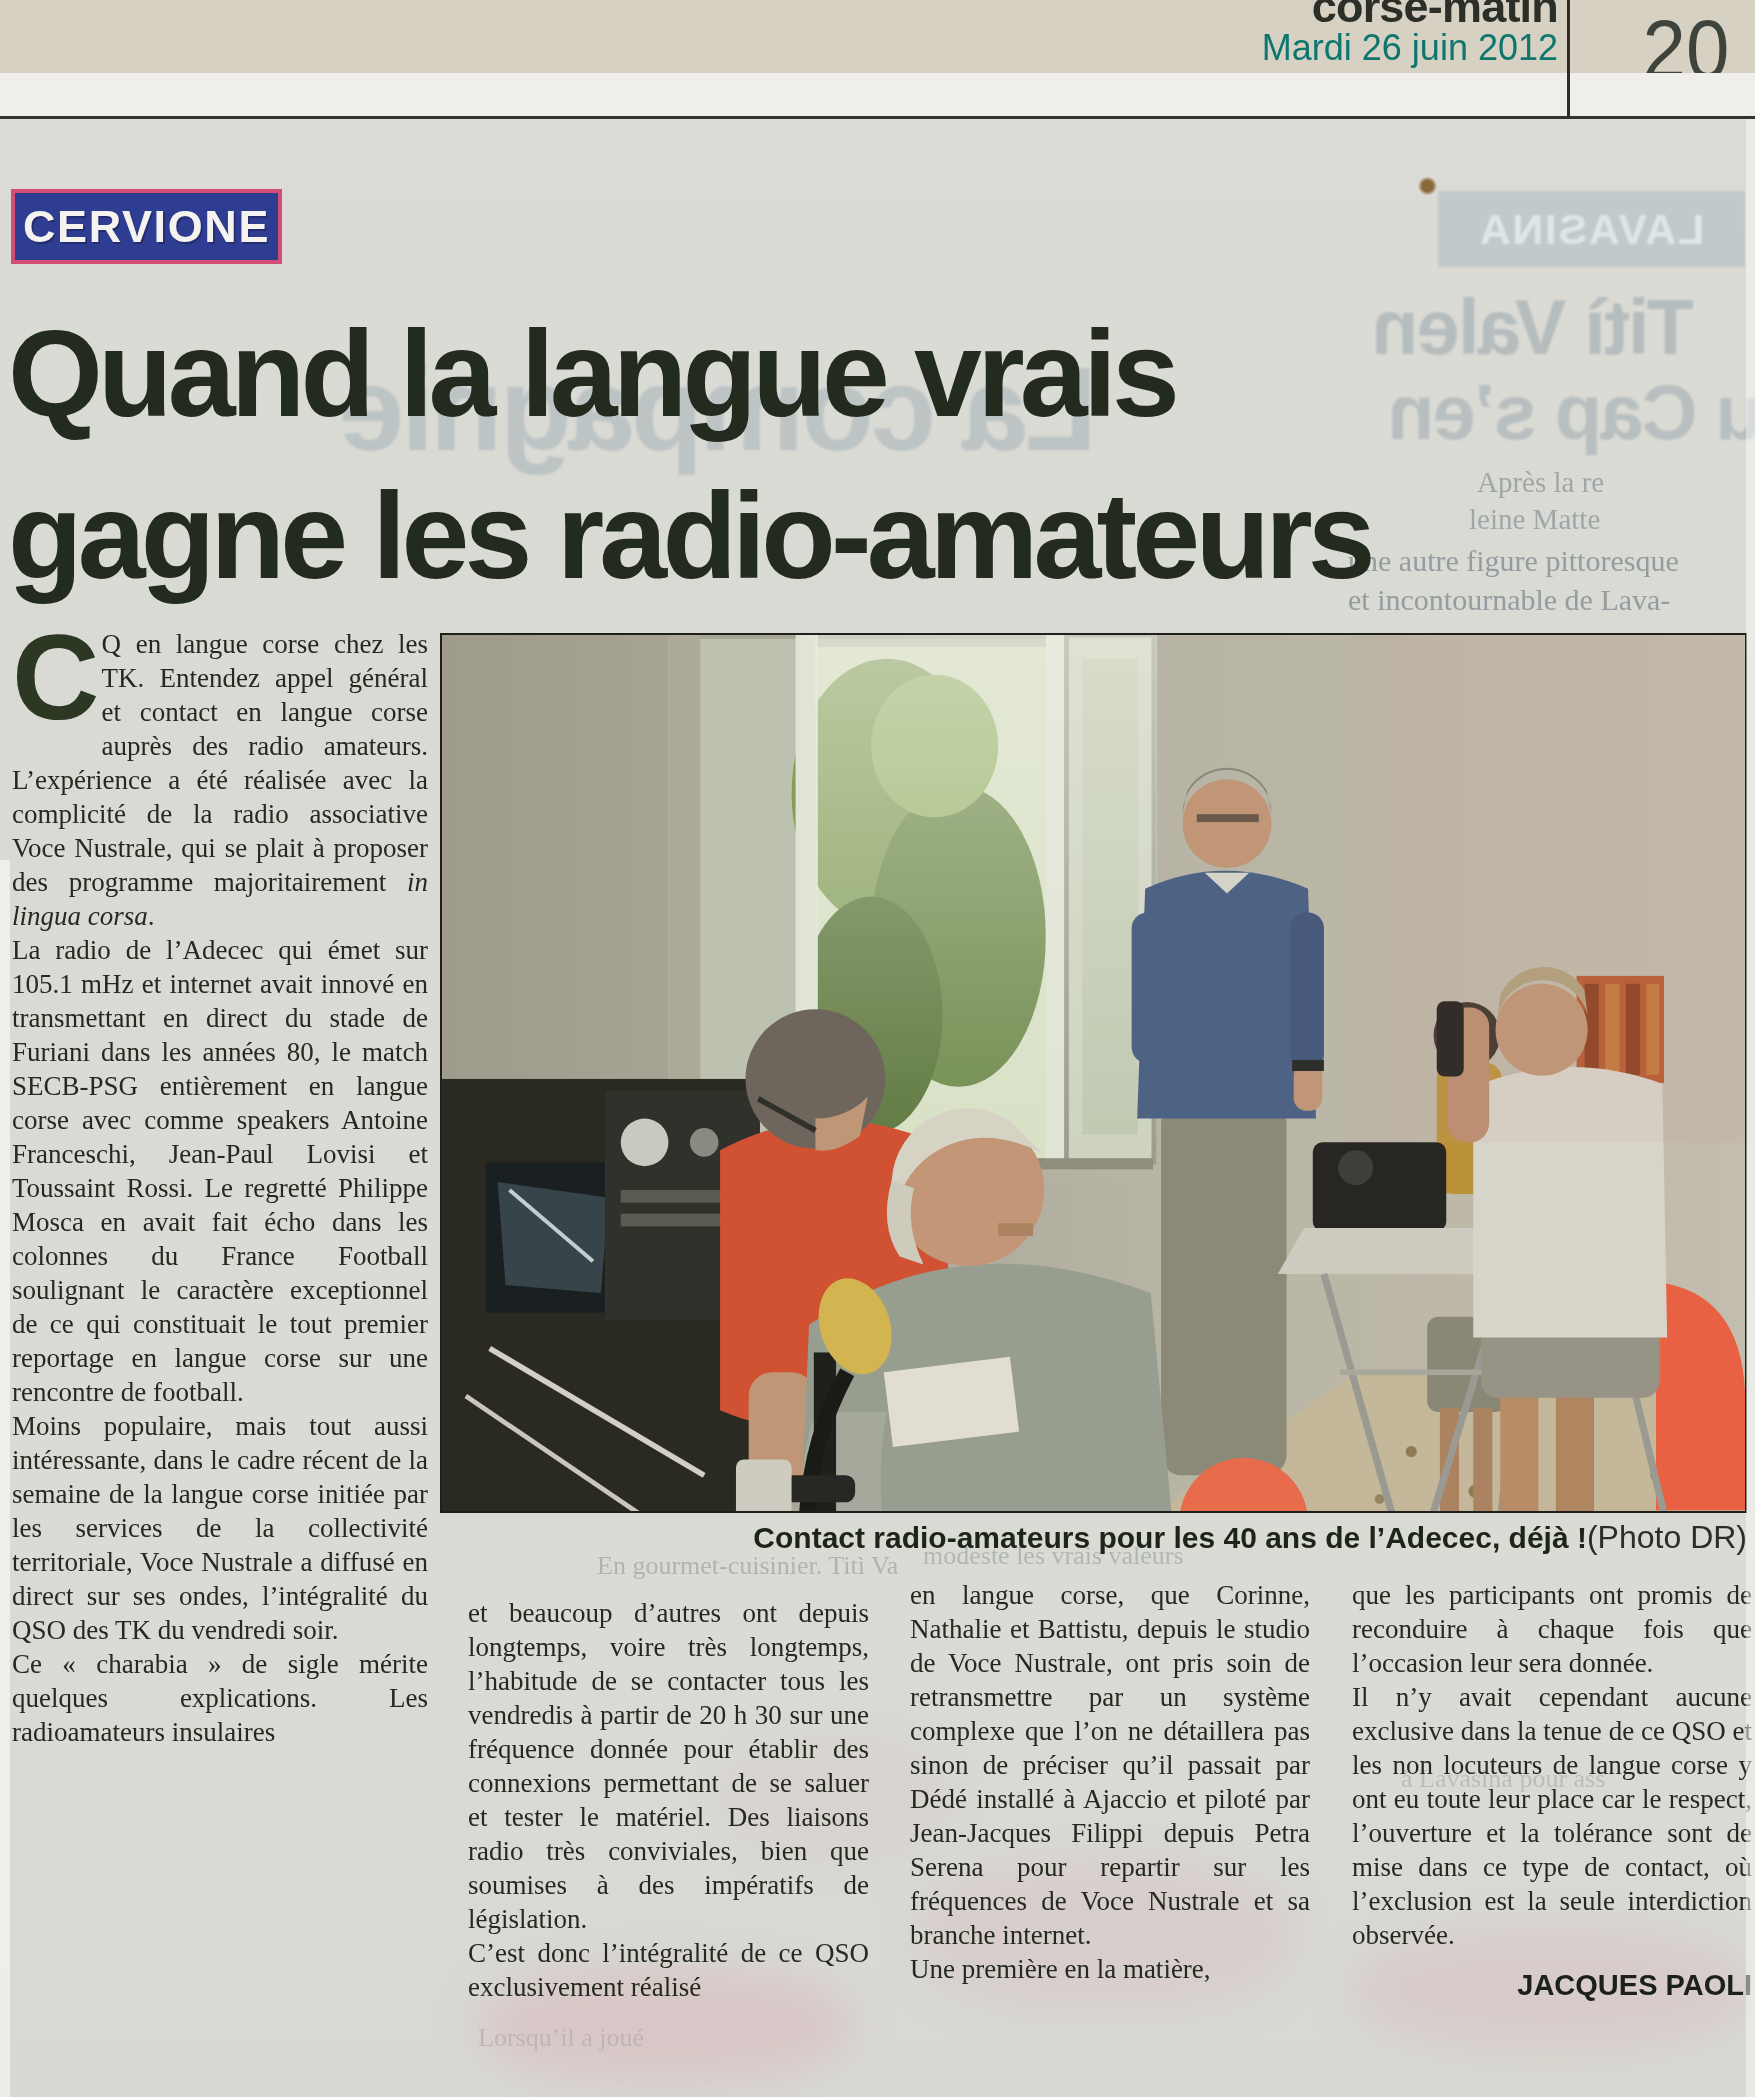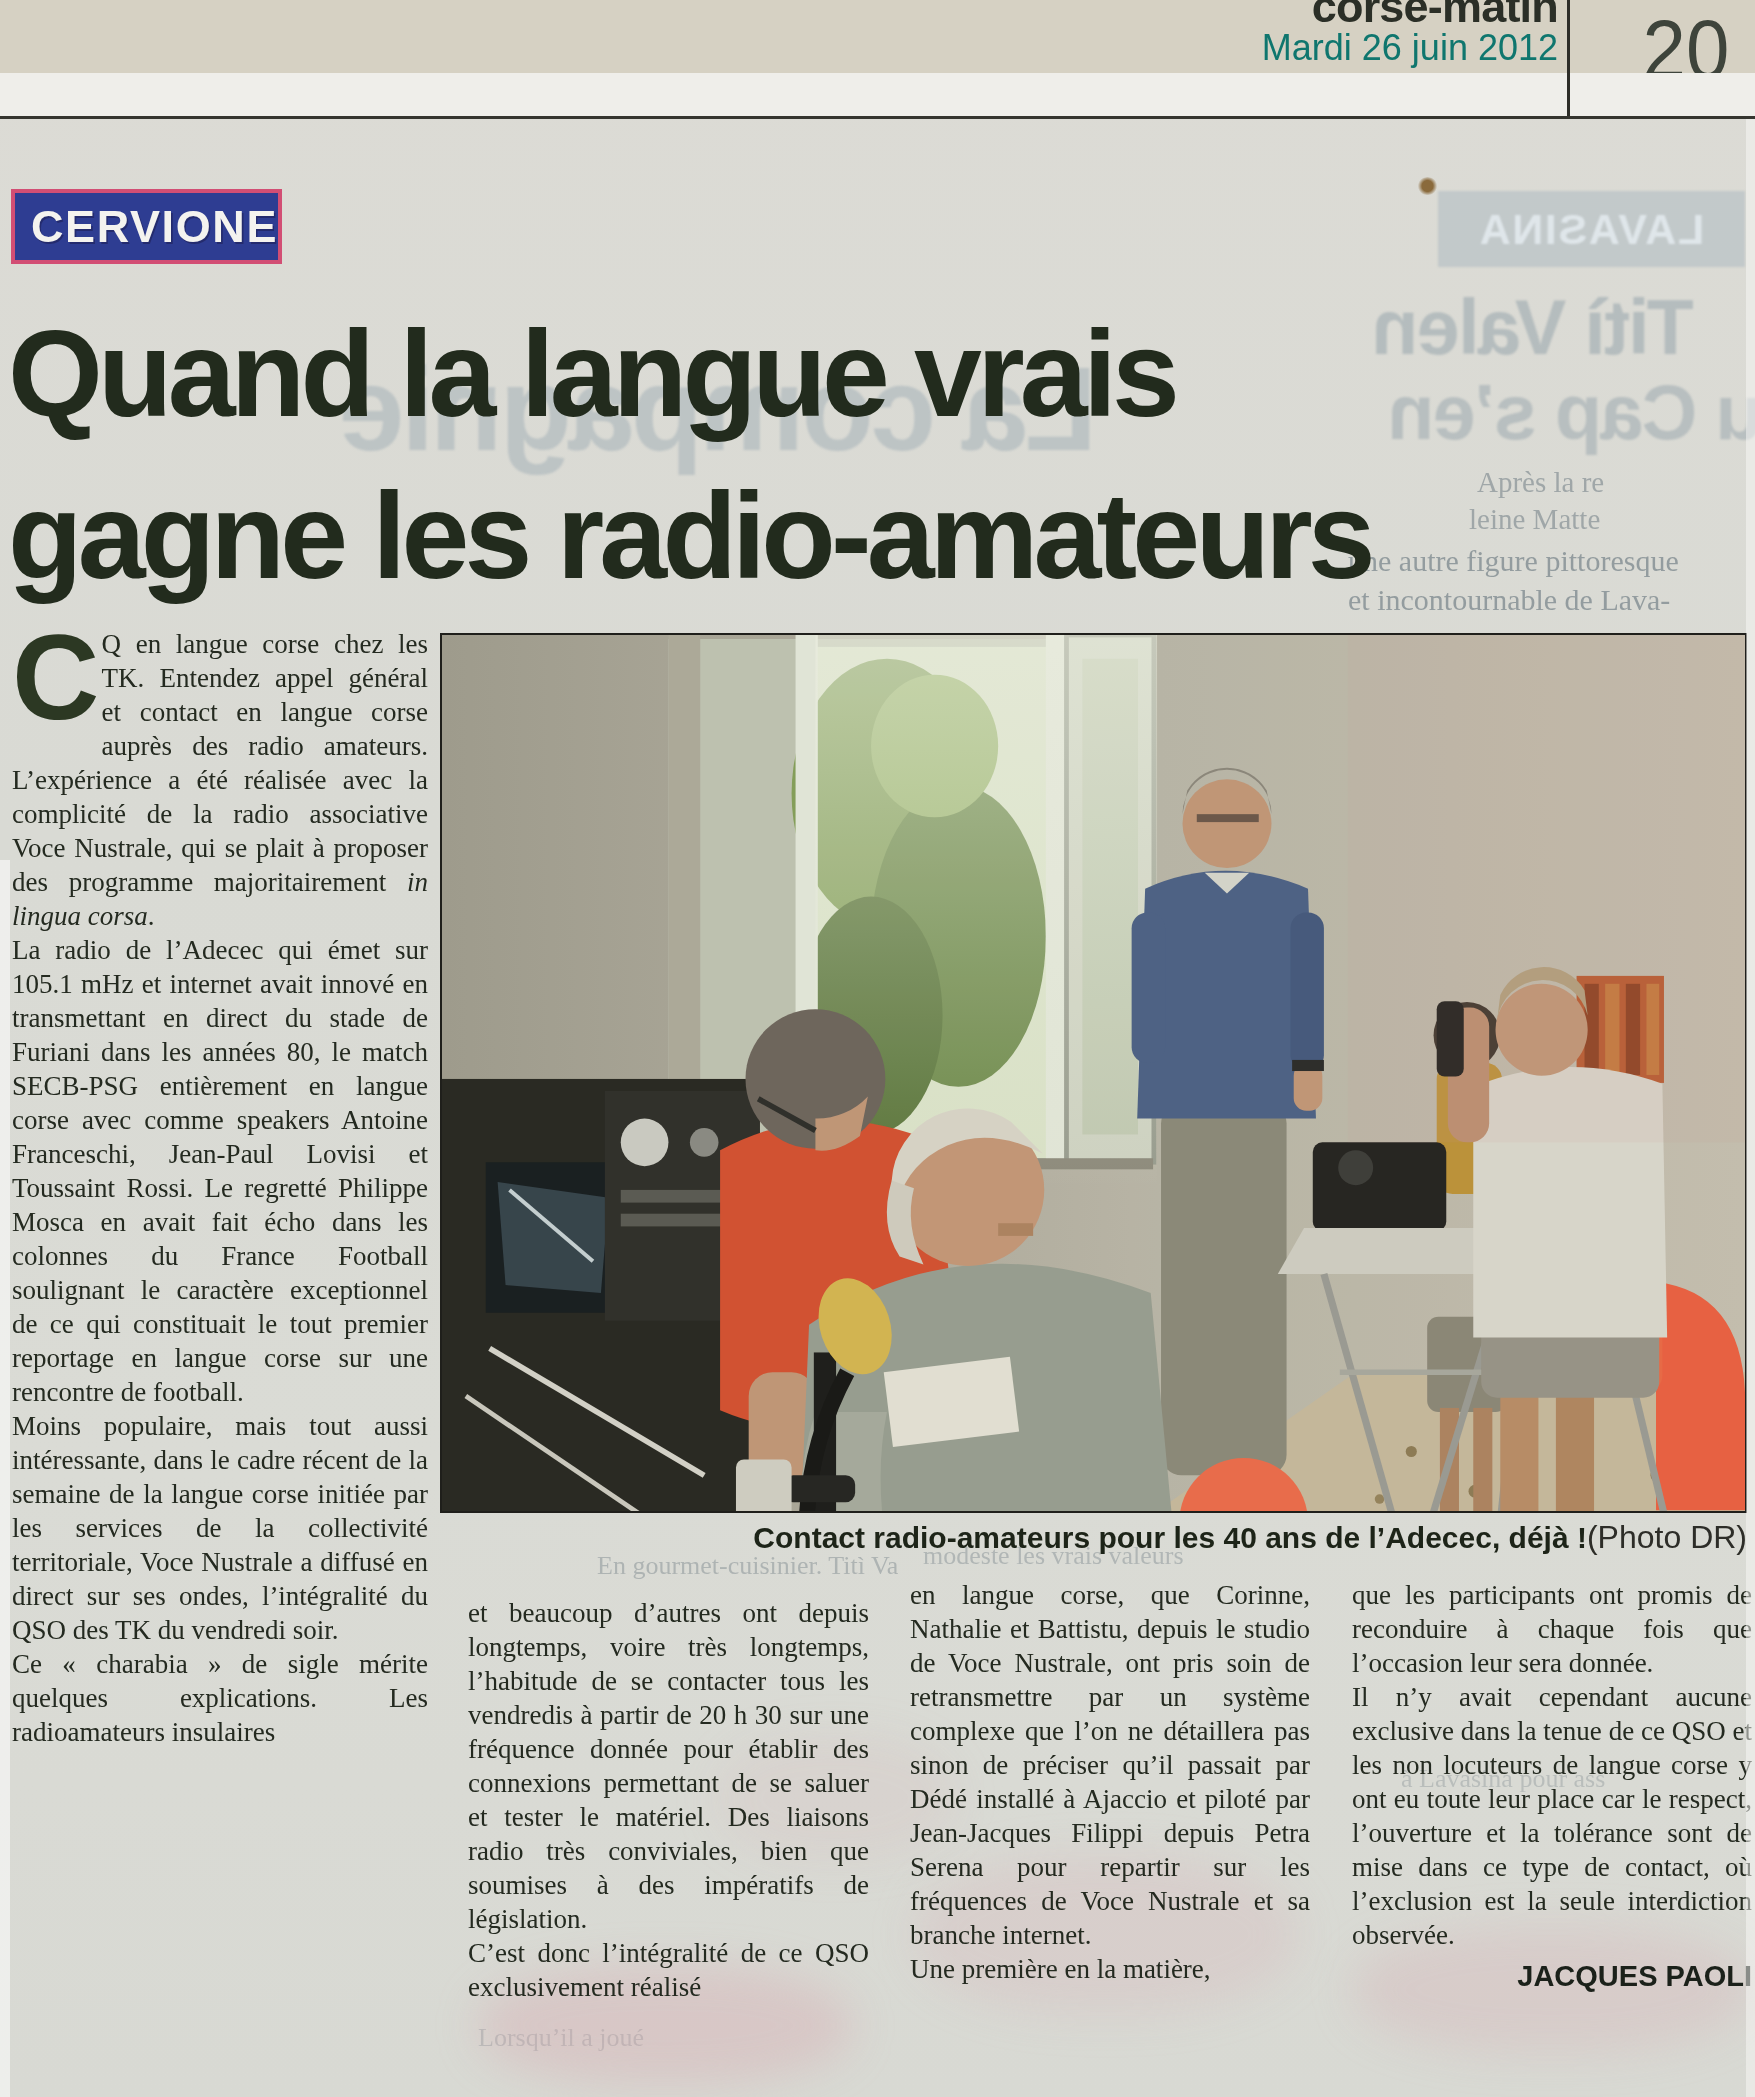--- a/index.html
+++ b/index.html
@@ -14,21 +14,21 @@
   .hrule{position:absolute;left:0;top:116px;width:1755px;height:3.2px;background:#35352f;}
   .vrule{position:absolute;left:1567px;top:0;width:3.2px;height:116px;background:#2d2d28;}
   .masthead{position:absolute;top:-19px;right:197px;font-family:"Liberation Sans",sans-serif;
     font-weight:700;font-size:45px;letter-spacing:-0.8px;color:#2b2f27;}
   .edition-date{position:absolute;top:27px;right:197px;font-family:"Liberation Sans",sans-serif;
     font-weight:400;font-size:36px;color:#0f766e;}
   .pagenum{position:absolute;top:8px;right:25.5px;font-family:"Liberation Sans",sans-serif;
     font-size:83px;line-height:1;color:#3e443b;transform:scaleX(.94);transform-origin:right top;}
   
   .kicker{position:absolute;left:11px;top:189px;width:271px;height:75px;background:#2e3d92;
-    border:4px solid #d24e74;box-sizing:border-box;display:flex;align-items:center;justify-content:flex-end;}
+    border:4px solid #d24e74;box-sizing:border-box;display:flex;align-items:center;justify-content:center;}
   .kicker span{font-family:"Liberation Sans",sans-serif;font-weight:700;font-size:45px;
     letter-spacing:1.6px;color:#f4f3ef;text-shadow:1.6px 1.6px 0 rgba(30,30,80,.55);}
   .headline{position:absolute;left:8px;top:293px;width:1743px;font-family:"Liberation Sans",sans-serif;
     font-weight:700;font-size:122px;line-height:162px;letter-spacing:-4.8px;color:#222b1d;z-index:3;}
   
   .bleed{position:absolute;font-family:"Liberation Sans",sans-serif;font-weight:700;
     filter:blur(0.8px);white-space:nowrap;z-index:1;}
   .mirror{transform:scaleX(-1);}
   .bleed-compagnie{left:342px;top:341px;font-size:118px;letter-spacing:-3.2px;color:rgba(156,171,179,.48);}
   .bleed-badge{left:1438px;top:191px;width:307px;height:76px;background:rgba(170,184,192,.5);
@@ -40,21 +40,21 @@
     filter:blur(0.6px);white-space:nowrap;z-index:1;color:rgba(112,124,132,.55);}
   
   .bodytext{position:absolute;font-size:27px;line-height:34px;text-align:justify;overflow:hidden;z-index:2;}
   .bodytext p{margin:0 0 0 0;}
   .colA{left:12px;top:627px;width:416px;height:1470px;}
   .colB{left:468px;top:1578px;width:401px;height:520px;margin-top:18px;}
   .colC{left:910px;top:1578px;width:400px;height:520px;}
   .colD{left:1352px;top:1578px;width:400px;height:520px;}
   .dropcap{float:left;width:80px;height:100px;font-family:"Liberation Sans",sans-serif;
     font-weight:700;font-size:121px;line-height:94px;color:#2c3823;margin:3.2px 9.6px 0 0;}
-  .byline{margin-top:7px;text-align:right;font-family:"Liberation Sans",sans-serif;
+  .byline{margin-top:16px;text-align:right;font-family:"Liberation Sans",sans-serif;
     font-weight:700;font-size:29px;color:#1b211a;}
   
   .photo{position:absolute;left:440px;top:633px;width:1307px;height:880px;z-index:2;
     border:2.4px solid #1f1f1b;box-sizing:border-box;background:#b3b0a2;}
   .photo svg{display:block;width:100%;height:100%;}
   .caption-row{position:absolute;left:440px;top:1519px;width:1307px;display:flex;
     justify-content:flex-end;align-items:baseline;z-index:2;}
   .caption{font-family:"Liberation Sans",sans-serif;font-weight:700;font-size:30px;color:#1d2418;}
   .credit{font-family:"Liberation Sans",sans-serif;font-weight:400;font-size:32px;color:#2d2d28;}
   

